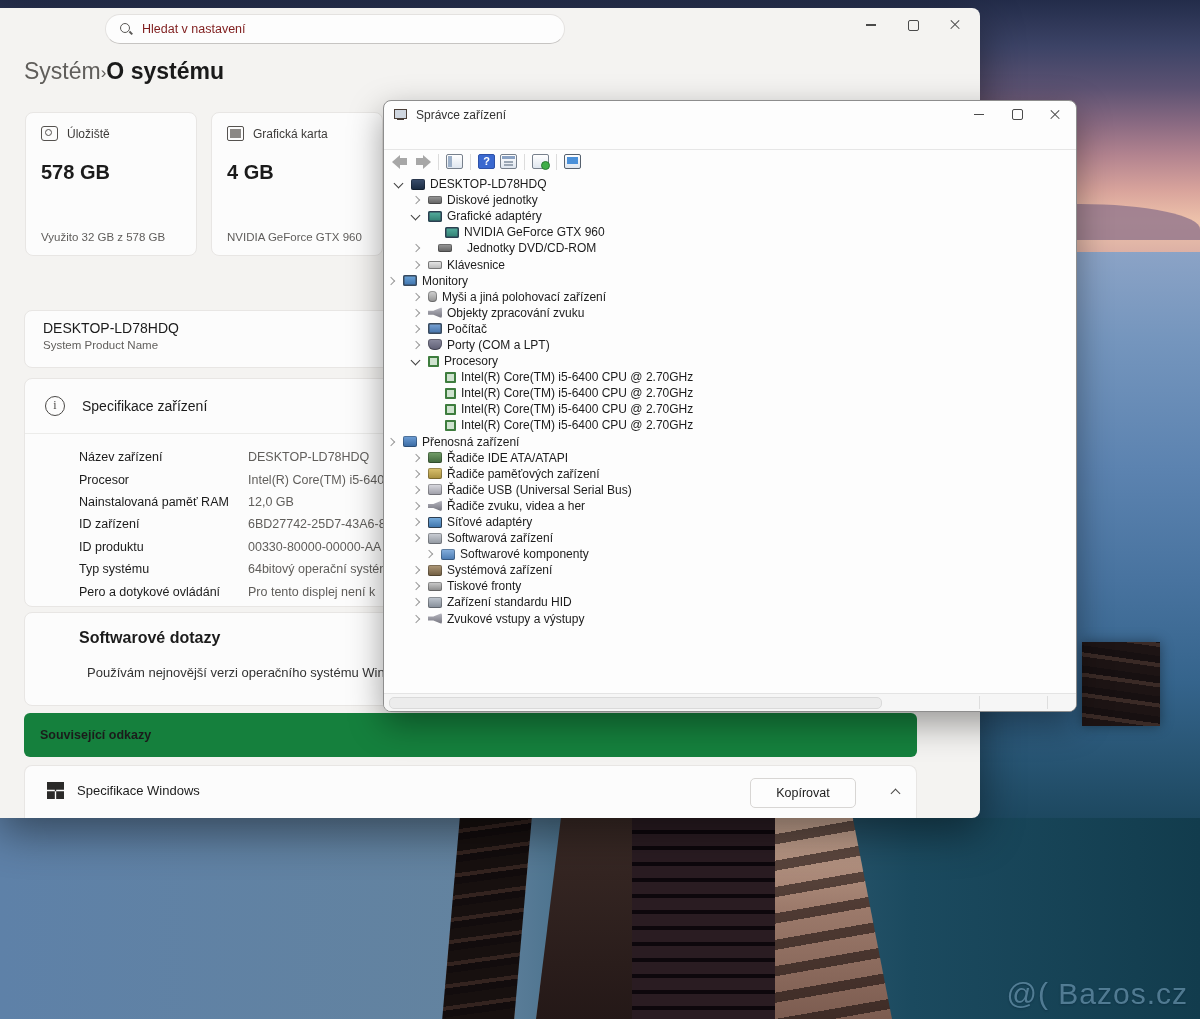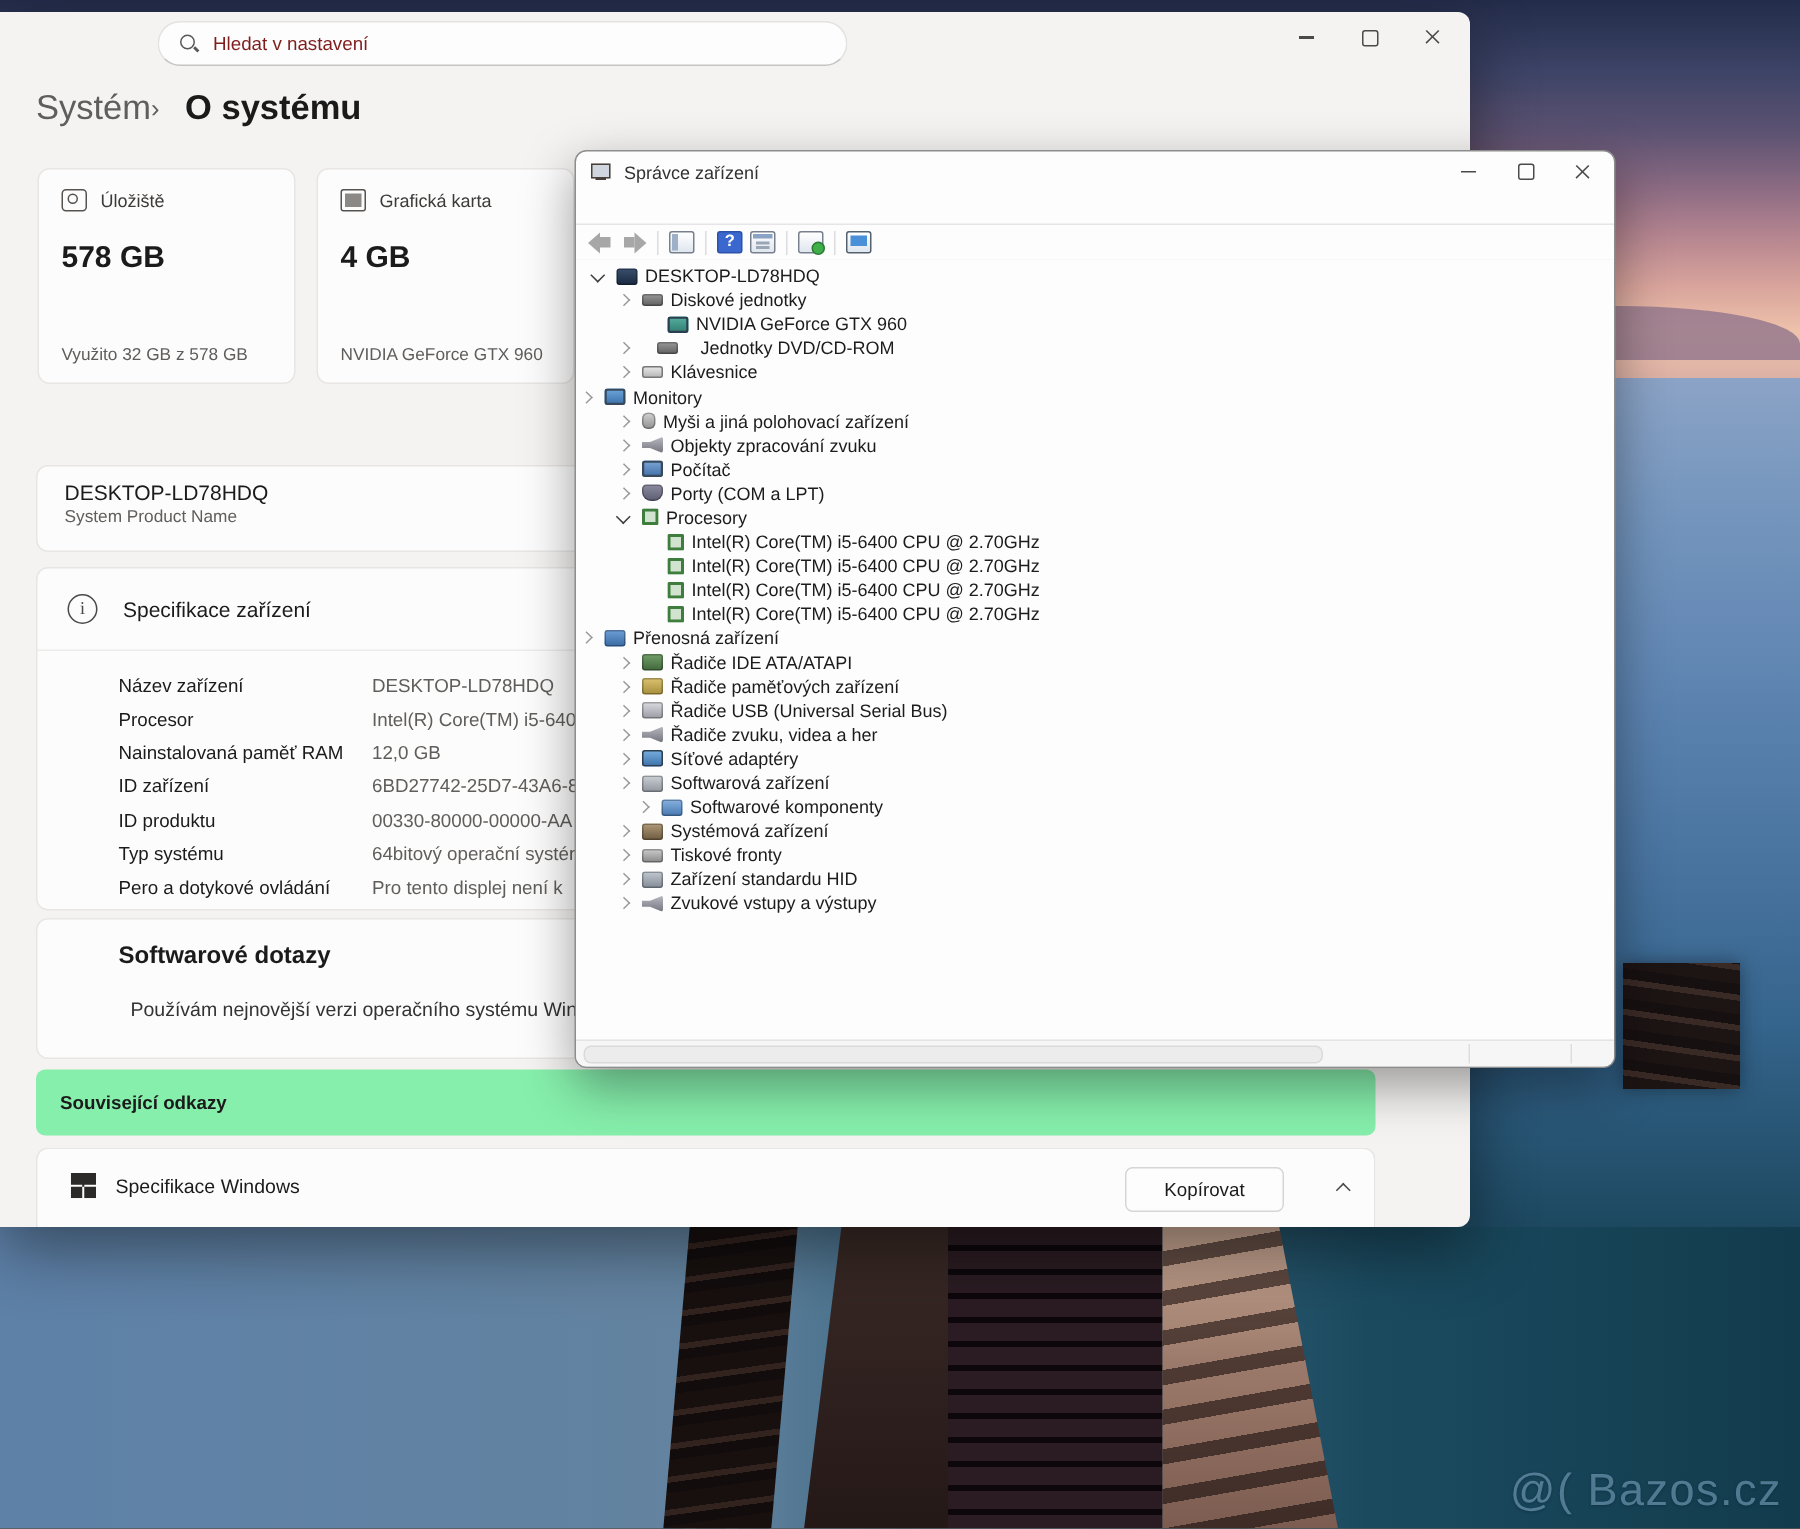--- a/index.html
+++ b/index.html
@@ -51,21 +51,21 @@
   .s-controls{position:absolute;right:4px;top:2px;display:flex;}
   .wcb{width:42px;height:30px;display:flex;align-items:center;justify-content:center;position:relative;}
   .wc-min::before{content:'';width:10px;height:1.2px;background:#4a4a4a;}
   .wc-max::before{content:'';width:9px;height:9px;border:1.2px solid #4a4a4a;border-radius:2px;}
   .wc-x::before,.wc-x::after{content:'';position:absolute;width:12px;height:1.2px;background:#4a4a4a;}
   .wc-x::before{transform:rotate(45deg);}
   .wc-x::after{transform:rotate(-45deg);}
   .bc{position:absolute;left:24px;top:50px;display:flex;align-items:center;}
   .bc-parent{font-size:23px;color:#605e5b;}
   .bc-sep{font-size:17px;color:#605e5b;padding-top:2px;}
-  .bc-cur{font-size:23px;font-weight:700;color:#1a1a1a;margin-left:17px;}
+  .bc-cur{font-size:23px;font-weight:700;color:#1a1a1a;}
 
   .cards{position:absolute;left:25px;top:104px;display:flex;gap:14px;}
   .card{width:172px;height:144px;background:#fcfcfc;border:1px solid #e8e6e4;border-radius:8px;
         position:relative;box-sizing:border-box;padding:13px 15px;}
   .card-top{display:flex;align-items:center;gap:9px;}
   .ct{font-size:12px;color:#3d3b39;}
   .cv{margin-top:20px;font-size:20px;font-weight:700;color:#1b1b1b;}
   .cs{position:absolute;left:15px;bottom:12px;font-size:11.5px;color:#5f5d5b;white-space:nowrap;}
   .ci{width:15px;height:13px;flex:none;position:relative;}
   .ci.ic-storage{border:1.5px solid #55524f;border-radius:3px;}
@@ -90,21 +90,21 @@
   .spec-table{position:absolute;left:54px;top:67px;right:20px;}
   .srow{display:flex;height:22.4px;align-items:center;font-size:12.5px;}
   .sl{width:169px;color:#1b1b1b;flex:none;}
   .sv{color:#605e5b;white-space:nowrap;}
 
   .faq-card{position:absolute;left:24px;top:604px;width:893px;height:94px;background:#fcfcfc;
         border:1px solid #e8e6e4;border-radius:8px;box-sizing:border-box;}
   .faq-title{position:absolute;left:54px;top:16px;font-size:16px;font-weight:700;color:#1b1b1b;}
   .faq-item{position:absolute;left:62px;top:52px;font-size:13px;color:#333;white-space:nowrap;}
 
-  .related{position:absolute;left:24px;top:705px;width:893px;height:44px;background:#86efac;
+  .related{position:absolute;left:24px;top:705px;width:893px;height:44px;background:#15803d;
         border-radius:6px;display:flex;align-items:center;padding-left:16px;box-sizing:border-box;}
   .rel-label{font-size:12.5px;font-weight:700;color:#1b1b1b;margin-right:34px;}
   .rel-links{display:flex;gap:28px;}
   .rlink{font-size:12.5px;color:#0b5ca8;cursor:pointer;}
 
   .winspec{position:absolute;left:24px;top:757px;width:893px;height:53px;background:#fcfcfc;
         border:1px solid #e8e6e4;border-bottom:none;border-radius:8px 8px 0 0;box-sizing:border-box;}
   .winlogo{position:absolute;left:22px;top:16px;width:17px;height:17px;
         background:conic-gradient(#2b2a29 0 100%);
         -webkit-mask:linear-gradient(#000,#000);
@@ -359,20 +359,25 @@
     <div class="trow st-expanded" style="padding-left: 8px;">
           <span class="tw"></span>
           <span class="ti ic-computer"></span>
           <span class="tl">DESKTOP-LD78HDQ</span>
         </div>
         <div class="trow st-collapsed" style="padding-left: 25px;">
           <span class="tw"></span>
           <span class="ti ic-disk-drive"></span>
           <span class="tl">Diskové jednotky</span>
         </div>
+        <div class="trow st-expanded" style="padding-left: 25px;">
+          <span class="tw"></span>
+          <span class="ti ic-display-adapter"></span>
+          <span class="tl">Grafické adaptéry</span>
+        </div>
         <div class="trow st-leaf" style="padding-left: 42px;">
           <span class="tw"></span>
           <span class="ti ic-display-adapter"></span>
           <span class="tl">NVIDIA GeForce GTX 960</span>
         </div>
         <div class="trow st-collapsed" style="padding-left: 25px; gap: 15px;">
           <span class="tw"></span>
           <span class="ti ic-dvd-drive"></span>
           <span class="tl">Jednotky DVD/CD-ROM</span>
         </div>

